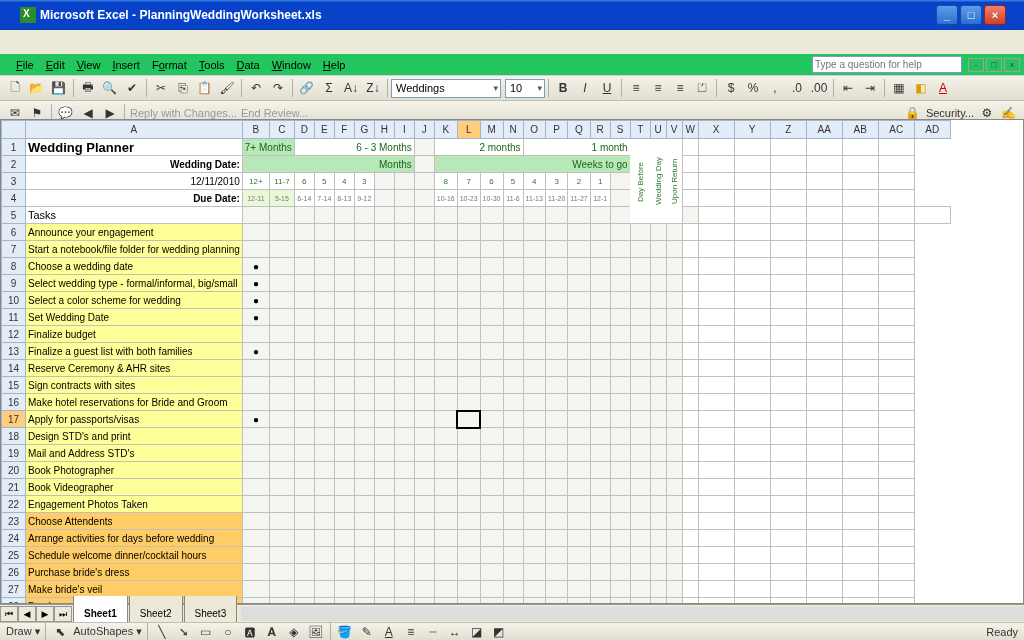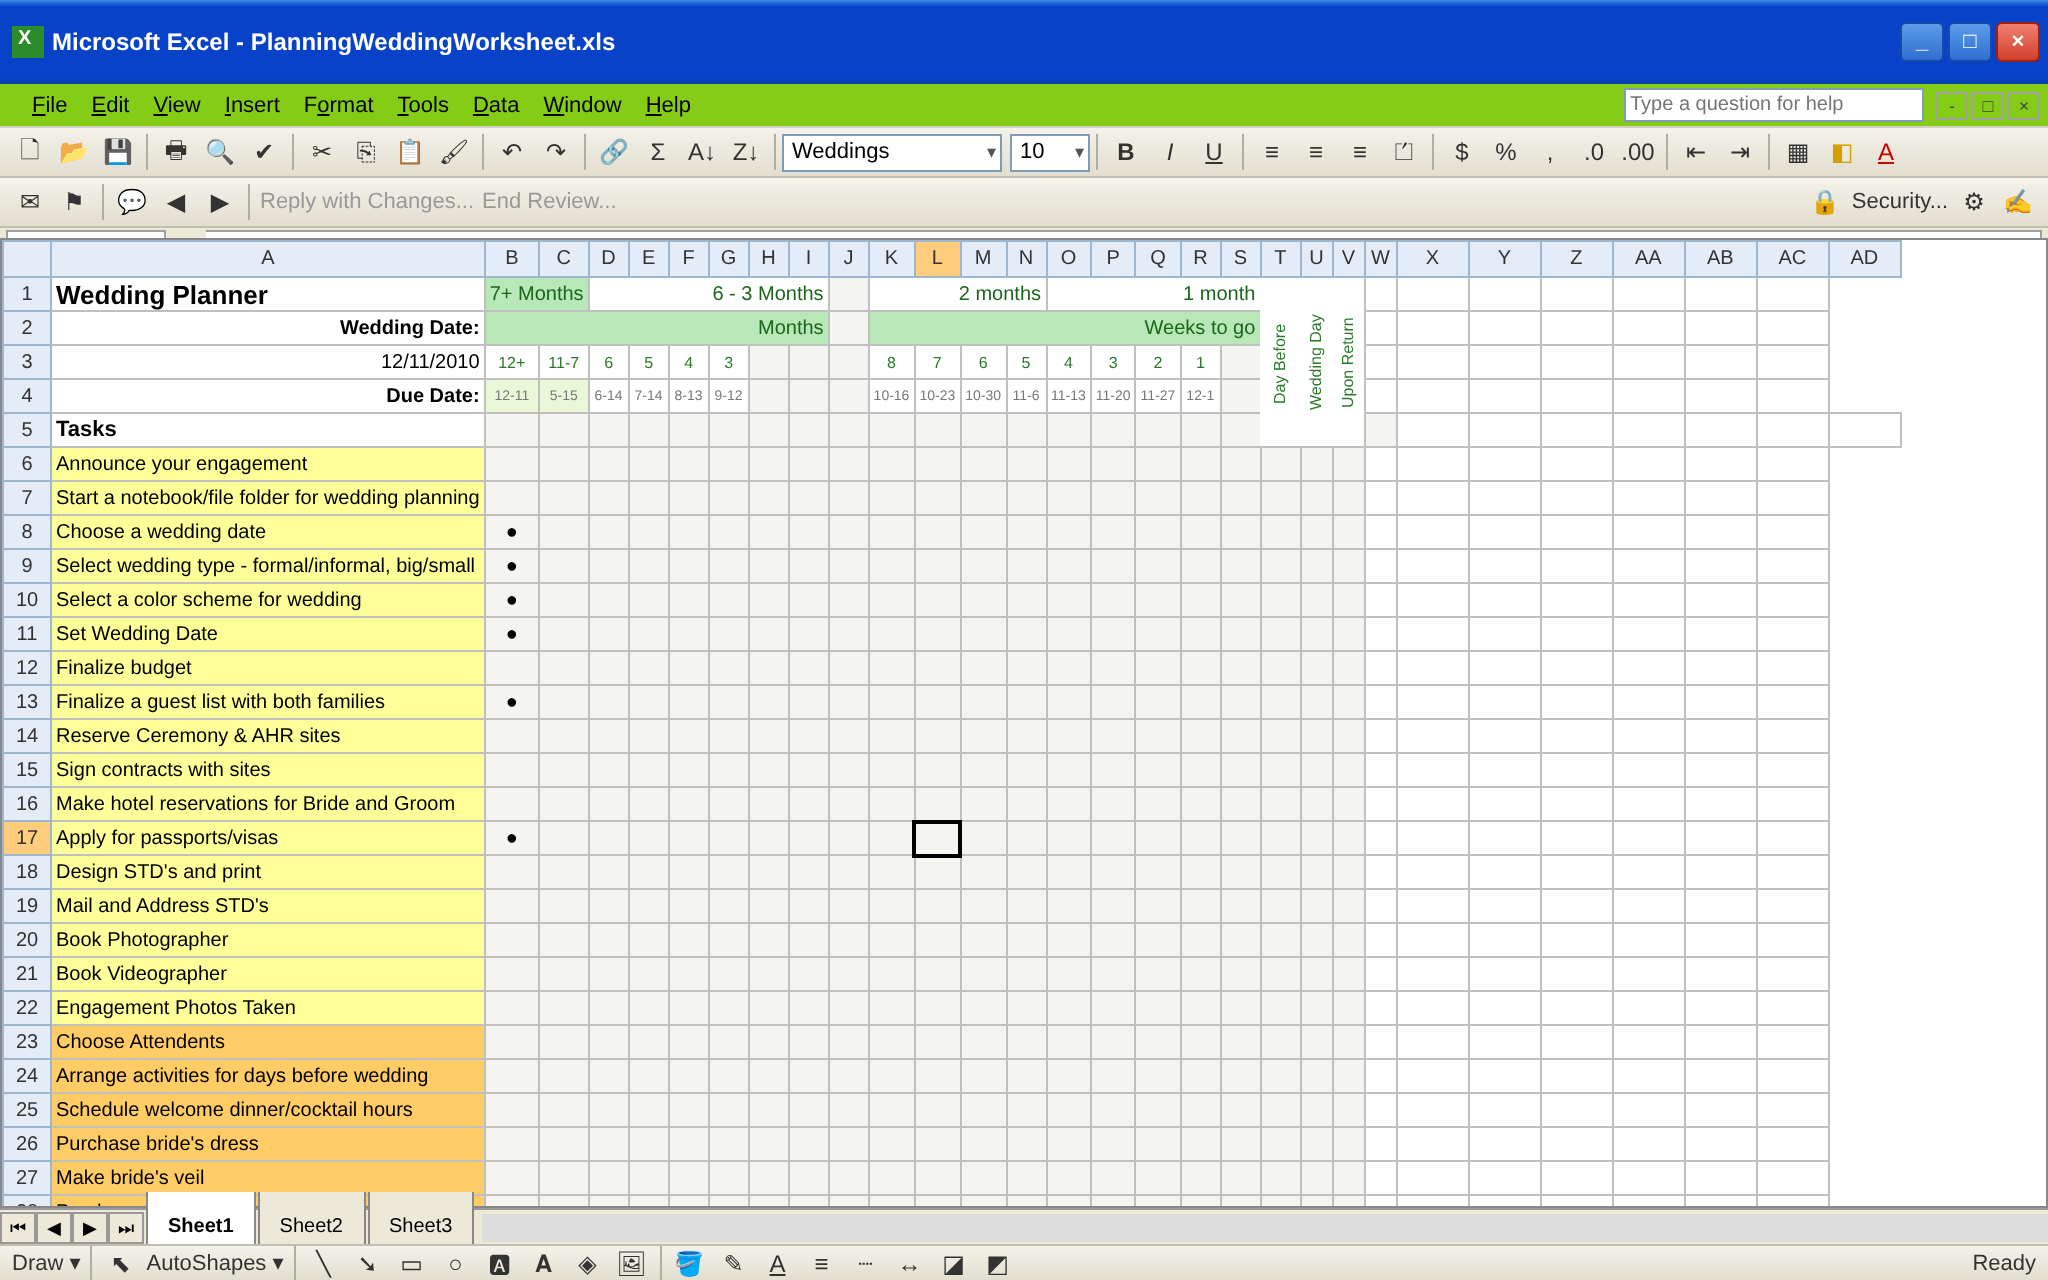--- a/index.html
+++ b/index.html
@@ -1,28 +1,28 @@
 <!DOCTYPE html>
 <html><head>
 <meta charset="utf-8">
 <style>
 * { margin:0; padding:0; box-sizing:border-box; font-family:Tahoma,Arial,sans-serif; }
 body { background:#ece9d8; overflow:hidden; width:1024px; height:640px; position:relative; }
 
 
-.titlebar { height:42px; background:linear-gradient(to bottom,#3a8be6 0%,#0842c8 8%,#0842c8 92%,#0740b0 100%); display:flex; align-items:center; color:#fff; font-size:12px; font-weight:bold; padding:0 2px; }
+.titlebar { height:30px; background:linear-gradient(to bottom,#3a8be6 0%,#0842c8 8%,#0842c8 92%,#0740b0 100%); display:flex; align-items:center; color:#fff; font-size:12px; font-weight:bold; padding:0 16px; }
 .titlebar .appicon { width:16px; height:16px; background:#2a8c2a; margin:0 4px; display:inline-block; position:relative; }
 .titlebar .appicon::after { content:'X'; color:#fff; font-size:10px; position:absolute; left:3px; top:1px; font-weight:bold; }
 .titlebar .gap { flex:1; }
 .winbtns { display:flex; gap:2px; margin-right:2px; }
 .winbtn { width:22px; height:20px; background:linear-gradient(to bottom,#5b9de8,#2e6fd0); border:1px solid #154aa8; border-radius:3px; display:flex; align-items:center; justify-content:center; color:#fff; font-size:11px; cursor:pointer; }
 .winbtn.close { background:linear-gradient(to bottom,#f08070,#d0402a); border-color:#a02010; }
 
 
-.menubar { height:22px; background:#84cc16; display:flex; align-items:center; font-size:11px; padding:0 4px; border-bottom:1px solid #d4d0c8; }
+.menubar { height:22px; background:#22c55e; display:flex; align-items:center; font-size:11px; padding:0 4px; border-bottom:1px solid #d4d0c8;margin-top:24px; }
 .menubar .menu { padding:2px 6px; cursor:pointer; }
 .menubar .menu u { text-decoration:underline; }
 .menubar .gap { flex:1; }
 .qbox { width:150px; height:17px; border:1px solid #7f9db9; font-size:10px; padding:0 2px; color:#999; background:#fff; }
 .mbx { margin-left:6px; display:flex; gap:2px; }
 .mbx span { width:16px; height:14px; border:1px solid #a0a0a0; font-size:9px; text-align:center; line-height:12px; cursor:pointer; color:#444; }
 
 
 .tbrow { height:25px; background:linear-gradient(to bottom,#f4f2ea,#e2dfd0); border-bottom:1px solid #c0c0b0; display:flex; align-items:center; padding:0 4px; font-size:11px; }
 .tbtn { width:22px; height:20px; border:1px solid transparent; display:flex; align-items:center; justify-content:center; cursor:pointer; font-size:12px; color:#333; border-radius:2px; }
@@ -52,21 +52,21 @@
 .sheet td { background:#fff; padding:0 2px; }
 .colA { width:200px; }
 .colB,.colC,.colD,.colE,.colF,.colG,.colH,.colI,.colJ,.colK,.colL,.colM,.colN,.colO,.colP,.colQ,.colR,.colS,.colT { width:20px; }
 .colU,.colV,.colW { width:16px; }
 .colREST { width:36px; }
 
 
 .title-cell { font-weight:bold; font-size:13px !important; padding-left:2px; }
 .label-r { text-align:right; font-weight:bold; font-size:10px; padding-right:4px; }
 .date-c { text-align:right; font-size:10px; }
-.tasks-hdr { font-weight:bold; font-size:11px; padding-left:2px; }
+.tasks-hdr { font-weight:normal; font-size:11px; padding-left:2px; }
 .task { background:#ffff99 !important; font-size:10px; padding-left:2px; }
 .task.o { background:#ffcc66 !important; }
 .merged-hdr { background:#d4f0d4; text-align:right; font-size:10px; color:#1a661a; border:1px solid #999; }
 .merged-hdr.g { background:#b8e8b8; }
 .wkhdr { background:#e8f8e8; text-align:center; font-size:8px; color:#2a7a2a; }
 .datecell { background:#f8fff0; text-align:center; font-size:7px; color:#777; }
 .datecell.g { background:#e8f8d8; }
 .vtext { background:#f0f8e8; font-size:8px; color:#2a7a2a; writing-mode:vertical-rl; transform:rotate(180deg); text-align:center; padding:4px 1px; }
 .cell-gray { background:#f4f4f0 !important; }
 .dot { text-align:center; font-size:10px; }

